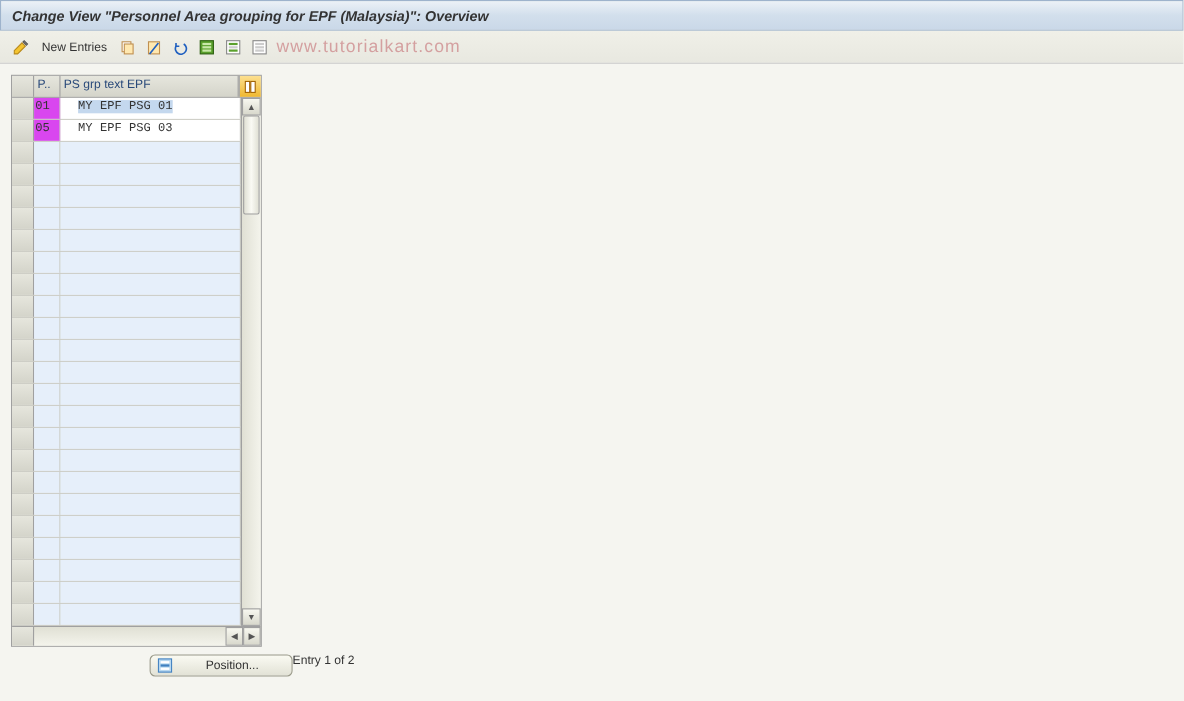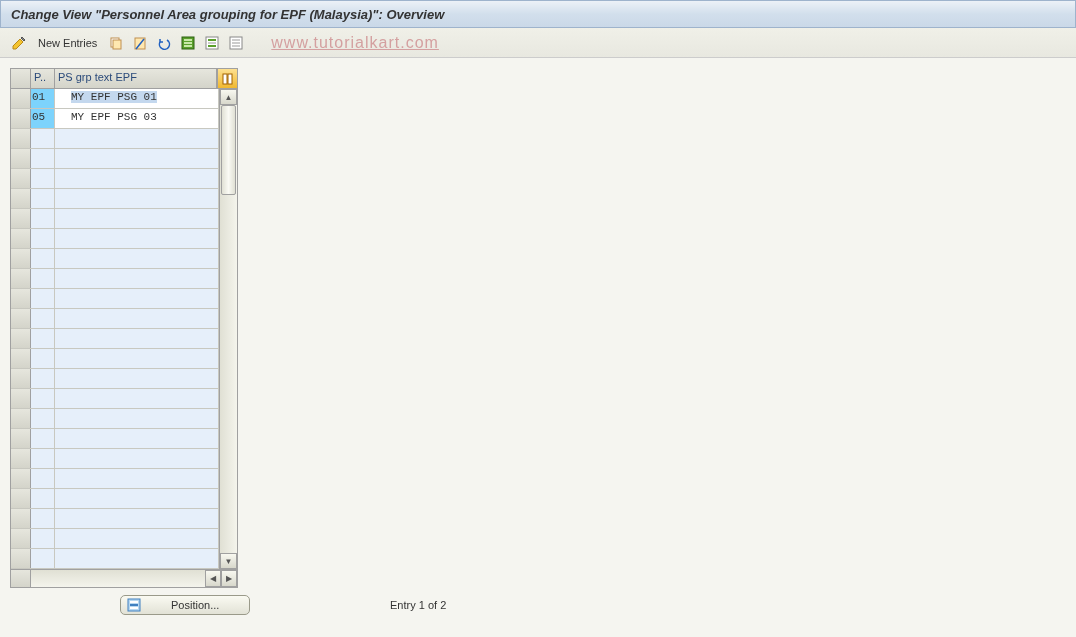--- a/index.html
+++ b/index.html
@@ -43,23 +43,21 @@
     }
     .toolbar-btn-text {
       font-size: 11px;
       color: #333;
       cursor: pointer;
       padding: 2px 4px;
     }
     .watermark {
       font-size: 16px;
       color: #d4a0a0;
-      margin-left: 20px;
       letter-spacing: 1px;
-      text-decoration: underline;
     }
     .content-area {
       padding: 10px;
       display: flex;
     }
     .table-container {
       border: 1px solid #a0a0a0;
       background: #e8e8e0;
       width: 228px;
       position: relative;
@@ -109,21 +107,21 @@
       border-bottom: 1px solid #c8c8c0;
     }
     .table-row .col-sel {
       width: 20px;
       background: linear-gradient(to bottom, #e6e6dd, #d4d4ca);
       border-right: 1px solid #a0a0a0;
     }
     .table-row .col1 {
       width: 24px;
       padding: 2px 1px;
-      background: #7dd3fc;
+      background: #d946ef;
       border-right: 1px solid #c8c8c0;
       font-family: "Courier New", monospace;
       font-size: 11px;
       color: #333;
     }
     .table-row .col2 {
       flex: 1;
       padding: 2px 16px;
       background: #fff;
       font-family: "Courier New", monospace;
@@ -184,24 +182,23 @@
       display: flex;
       align-items: center;
       justify-content: center;
       font-size: 8px;
       color: #555;
       cursor: pointer;
     }
     .bottom-bar {
       position: absolute;
       bottom: 22px;
-      left: 120px;
-      display: flex;
-      align-items: center;
-      gap: 140px;
+      left: 136px;
+      display: flex;
+      align-items: flex-start;
     }
     .position-btn {
       background: linear-gradient(to bottom, #fafaf2, #e2e2d6);
       border: 1px solid #9a9a8a;
       border-radius: 5px;
       padding: 2px 26px 2px 6px;
       font-size: 11px;
       color: #333;
       display: flex;
       align-items: center;

